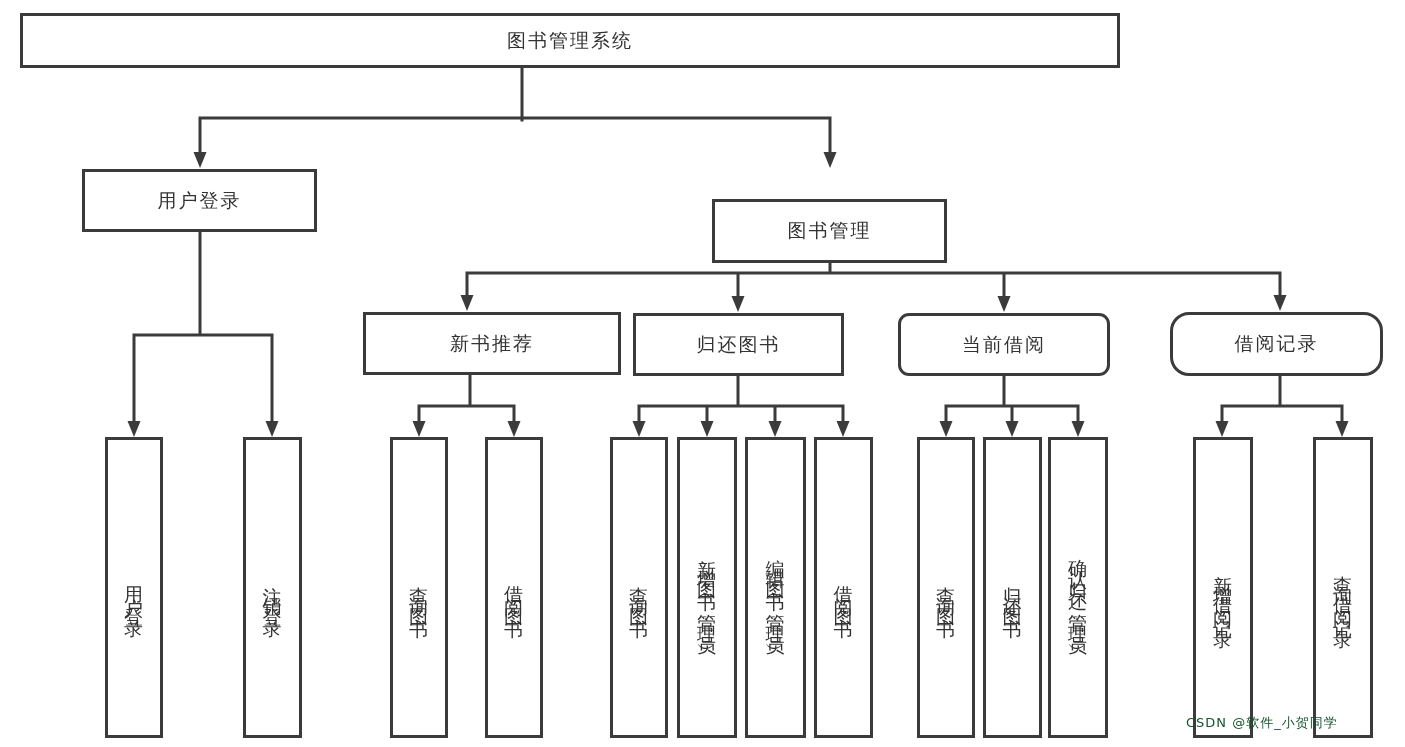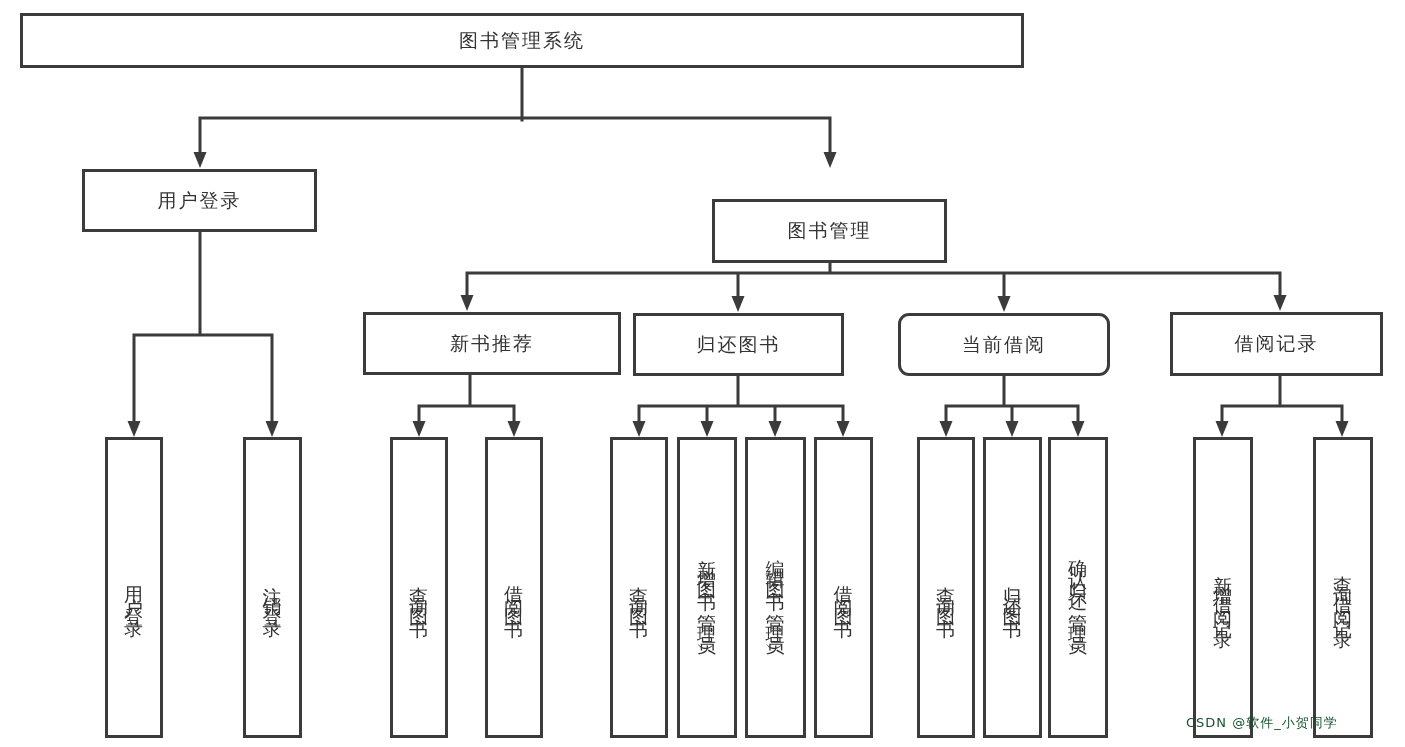--- a/index.html
+++ b/index.html
@@ -114,41 +114,41 @@
       <polygon points="768.5,421 781.5,421 775,437"></polygon>
       <polygon points="836.5,421 849.5,421 843,437"></polygon>
       <polygon points="939.5,421 952.5,421 946,437"></polygon>
       <polygon points="1005.5,421 1018.5,421 1012,437"></polygon>
       <polygon points="1071.5,421 1084.5,421 1078,437"></polygon>
       <polygon points="1215.5,421 1228.5,421 1222,437"></polygon>
       <polygon points="1335.5,421 1348.5,421 1342,437"></polygon>
     </g>
   </svg>
 
-  <div class="box" style="left:20px; top:13px; width:1004px; height:55px;">
+  <div class="box" style="left:20px; top:13px; width:1100px; height:55px;">
     <span>图书管理系统</span>
   </div>
 
   <div class="box" style="left:82px; top:169px; width:235px; height:63px;">
     <span>用户登录</span>
   </div>
   <div class="box" style="left:712px; top:169px; width:235px; height:64px;margin-top:30px;">
     <span>图书管理</span>
   </div>
 
   <div class="box" style="left:363px; top:312px; width:258px; height:63px;font-family:Liberation Mono, monospace;">
     <span>新书推荐</span>
   </div>
   <div class="box" style="left:633px; top:313px; width:211px; height:63px;">
     <span>归还图书</span>
   </div>
   <div class="box" style="left:898px; top:313px; width:212px; height:63px;border-radius:11px;">
     <span>当前借阅</span>
   </div>
-  <div class="box" style="left:1170px; top:312px; width:213px; height:64px;">
+  <div class="box" style="left:1170px; top:312px; width:213px; height:64px;border-radius:19px;">
     <span>借阅记录</span>
   </div>
 
   <div class="vbox" style="left:105px; top:437px; width:58px; height:301px;">
     <span class="vtext">用户登录</span>
   </div>
   <div class="vbox" style="left:243px; top:437px; width:59px; height:301px;">
     <span class="vtext">注销登录</span>
   </div>
 

